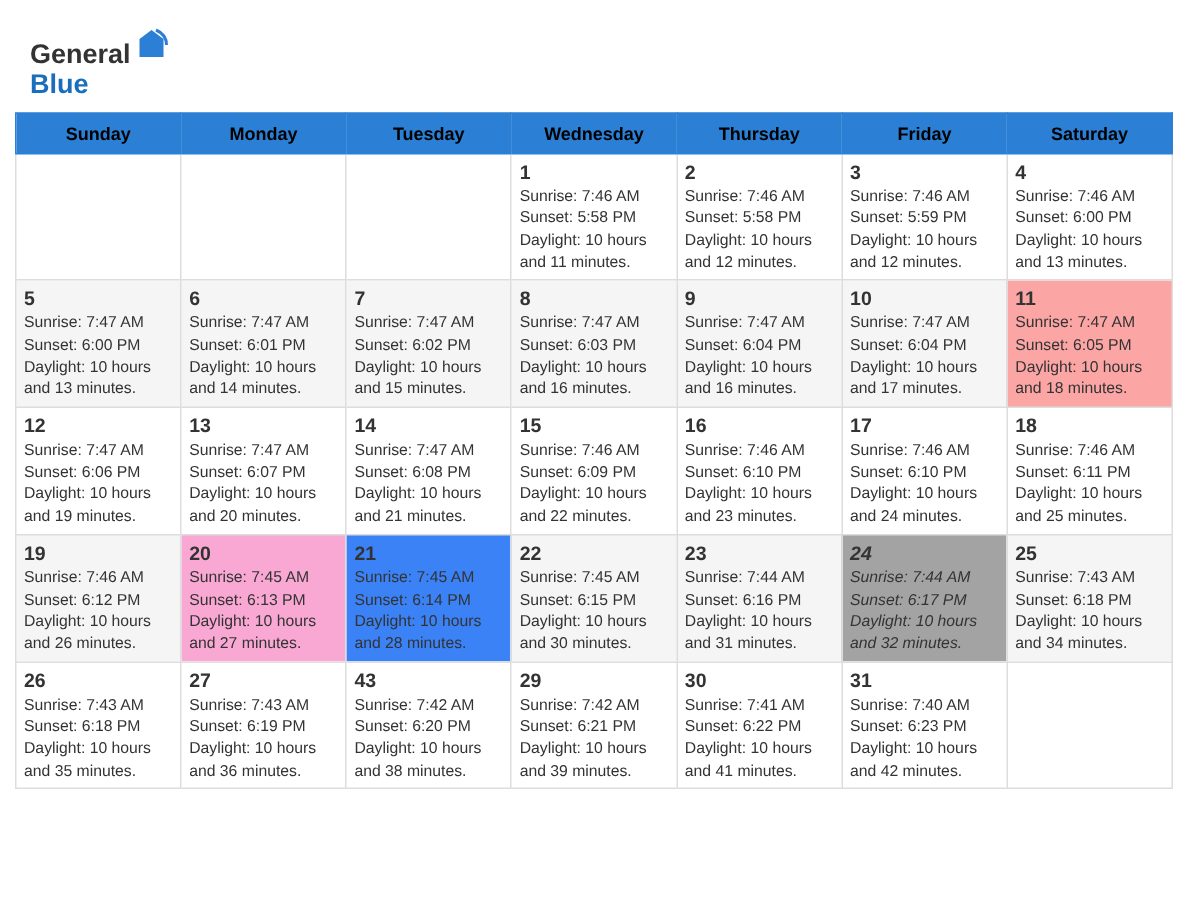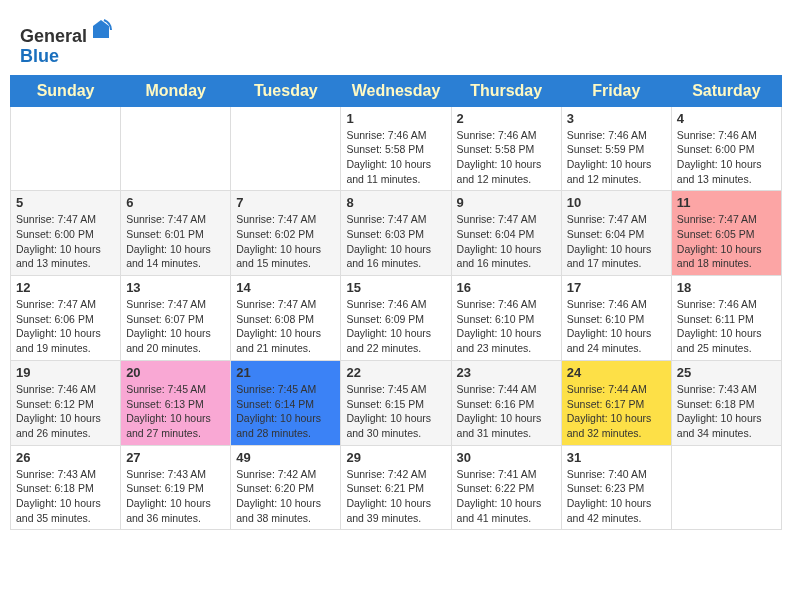--- a/index.html
+++ b/index.html
@@ -44,24 +44,24 @@
       font-size: 15px;
       color: #555;
     }
     .calendar {
       width: 100%;
       border-collapse: collapse;
       font-size: 11px;
     }
     .calendar th {
       background: #2b7fd4;
-      color: #fef9c3;
+      color: #000000;
       text-align: center;
       padding: 6px 4px;
-      font-size: 16px;
+      font-size: 12px;
       font-weight: bold;
       border: 1px solid #2b7fd4;
     }
     .calendar td {
       border: 1px solid #ddd;
       vertical-align: top;
       padding: 4px 5px;
       width: calc(100%/7);
       min-height: 80px;
       background: #fff;
@@ -262,21 +262,21 @@
           <div class="day-info">Sunrise: 7:45 AM
 Sunset: 6:15 PM
 Daylight: 10 hours and 30 minutes.</div>
         </td>
         <td style="background: rgb(245, 245, 245);">
           <span class="day-num">23</span>
           <div class="day-info">Sunrise: 7:44 AM
 Sunset: 6:16 PM
 Daylight: 10 hours and 31 minutes.</div>
         </td>
-        <td style="background: #fde047;">
+        <td style="background: #a3a3a3; font-style: italic;">
           <span class="day-num">24</span>
           <div class="day-info">Sunrise: 7:44 AM
 Sunset: 6:17 PM
 Daylight: 10 hours and 32 minutes.</div>
         </td>
         <td style="background: rgb(245, 245, 245); margin-left: 34px;">
           <span class="day-num">25</span>
           <div class="day-info">Sunrise: 7:43 AM
 Sunset: 6:18 PM
 Daylight: 10 hours and 34 minutes.</div>
@@ -289,21 +289,21 @@
 Sunset: 6:18 PM
 Daylight: 10 hours and 35 minutes.</div>
         </td>
         <td>
           <span class="day-num">27</span>
           <div class="day-info">Sunrise: 7:43 AM
 Sunset: 6:19 PM
 Daylight: 10 hours and 36 minutes.</div>
         </td>
         <td>
-          <span class="day-num">49</span>
+          <span class="day-num">43</span>
           <div class="day-info">Sunrise: 7:42 AM
 Sunset: 6:20 PM
 Daylight: 10 hours and 38 minutes.</div>
         </td>
         <td>
           <span class="day-num">29</span>
           <div class="day-info">Sunrise: 7:42 AM
 Sunset: 6:21 PM
 Daylight: 10 hours and 39 minutes.</div>
         </td>

